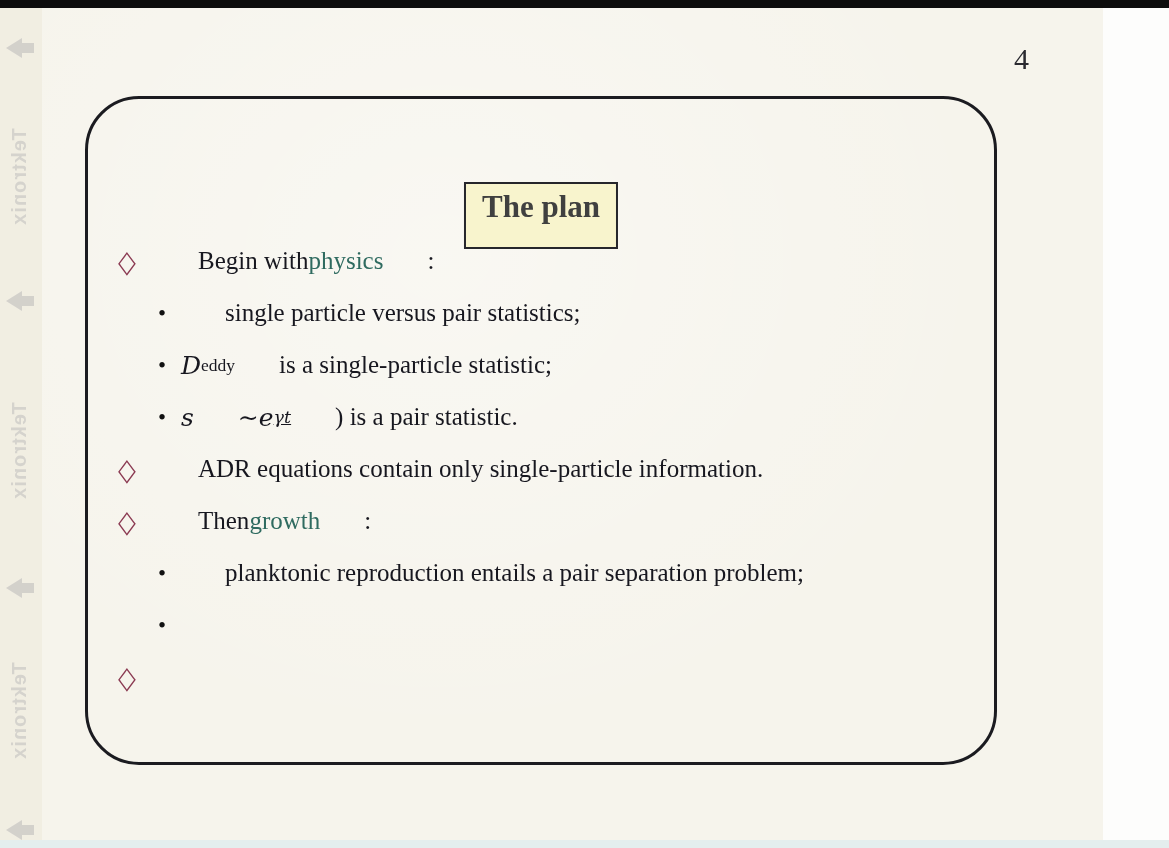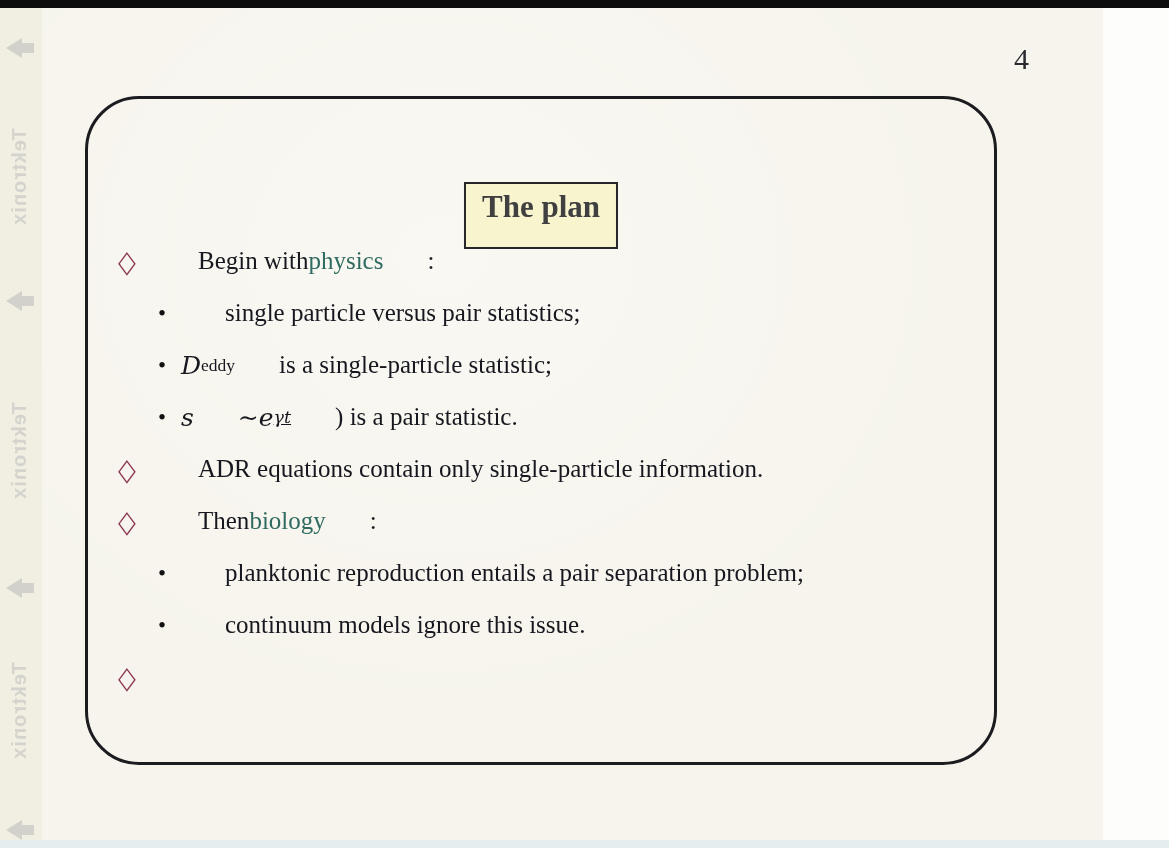--- a/index.html
+++ b/index.html
@@ -120,32 +120,31 @@
       </div>
 
       <div class="line diamond-line">
         <span class="marker diamond">◇</span>
         <span class="plain">ADR equations contain only single-particle information.</span>
       </div>
 
       <div class="line diamond-line">
         <span class="marker diamond">◇</span>
         <span class="plain">Then </span>
-          <span class="keyword">biology</span>
+          <span class="keyword">growth</span>
           <span class="plain">:</span>
       </div>
 
       <div class="line bullet-line">
         <span class="marker bullet">•</span>
         <span class="plain">planktonic reproduction entails a pair separation problem;</span>
       </div>
 
       <div class="line bullet-line">
         <span class="marker bullet">•</span>
-        <span class="plain">continuum models ignore this issue.</span>
       </div>
 
       <div class="line diamond-line">
         <span class="marker diamond">◇</span>
       </div>
 
     </div>
   </div>
 </div>
 

